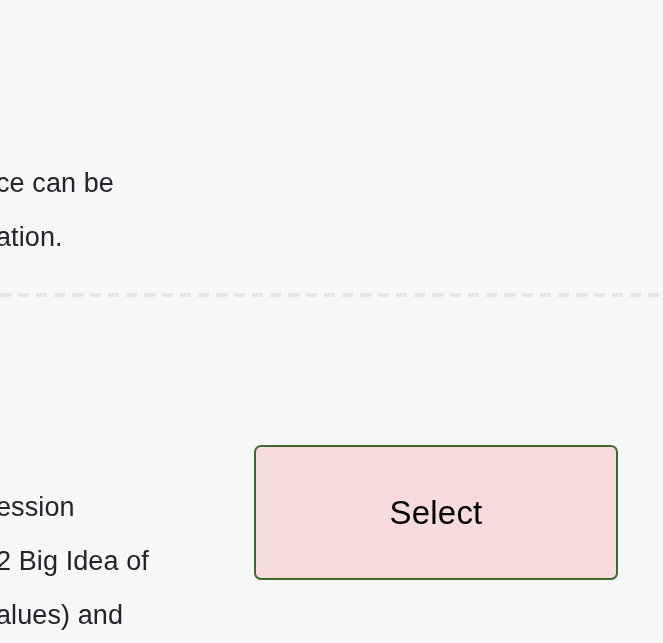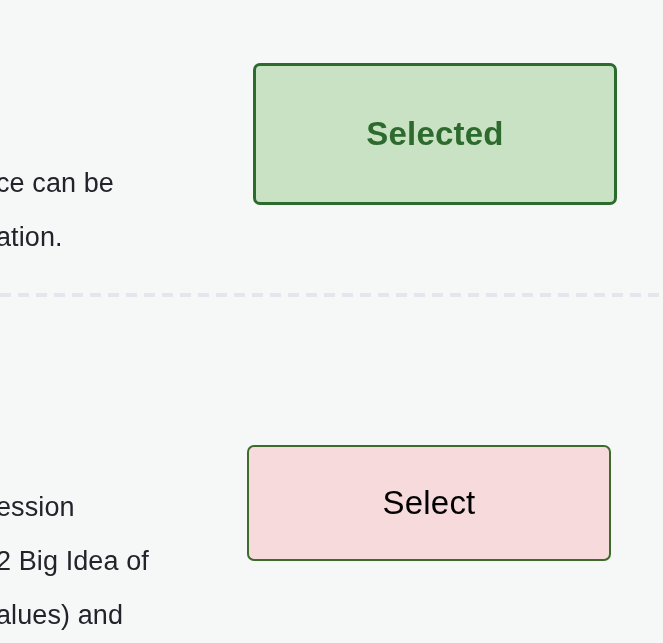--- a/index.html
+++ b/index.html
@@ -74,24 +74,24 @@
     background: #c9e2c4;
     border: 3px solid #2d6a2d;
     border-radius: 7px;
     color: #2d6a2d;
     font-size: 33px;
     font-weight: bold;
     letter-spacing: 0.2px;
   }
 
   .btn-select {
-    left: 247px;
+    left: 254px;
     top: 445px;
     width: 364px;
-    height: 116px;
+    height: 135px;
     background: #f6dadc;
     border: 2px solid #3d6b2c;
     border-radius: 7px;
     color: #000000;
     font-size: 33px;
     font-weight: normal;
     letter-spacing: 0.2px;
     text-align: center;
   }
 
@@ -116,21 +116,20 @@
 
 <div class="screen">
 
   <div class="row row-selected">
 
     <div class="desc desc-top">
       <span class="desc-line">ce can be</span>
       <span class="desc-line">ation.</span>
     </div>
 
-    <div class="btn btn-selected">Selected</div>
 
   </div>
 
   <div class="divider"></div>
 
   <div class="row row-select">
 
     <div class="desc desc-bottom" style="top:182px;">
       <span class="desc-line">ession</span>
       <span class="desc-line">2 Big Idea of</span>

